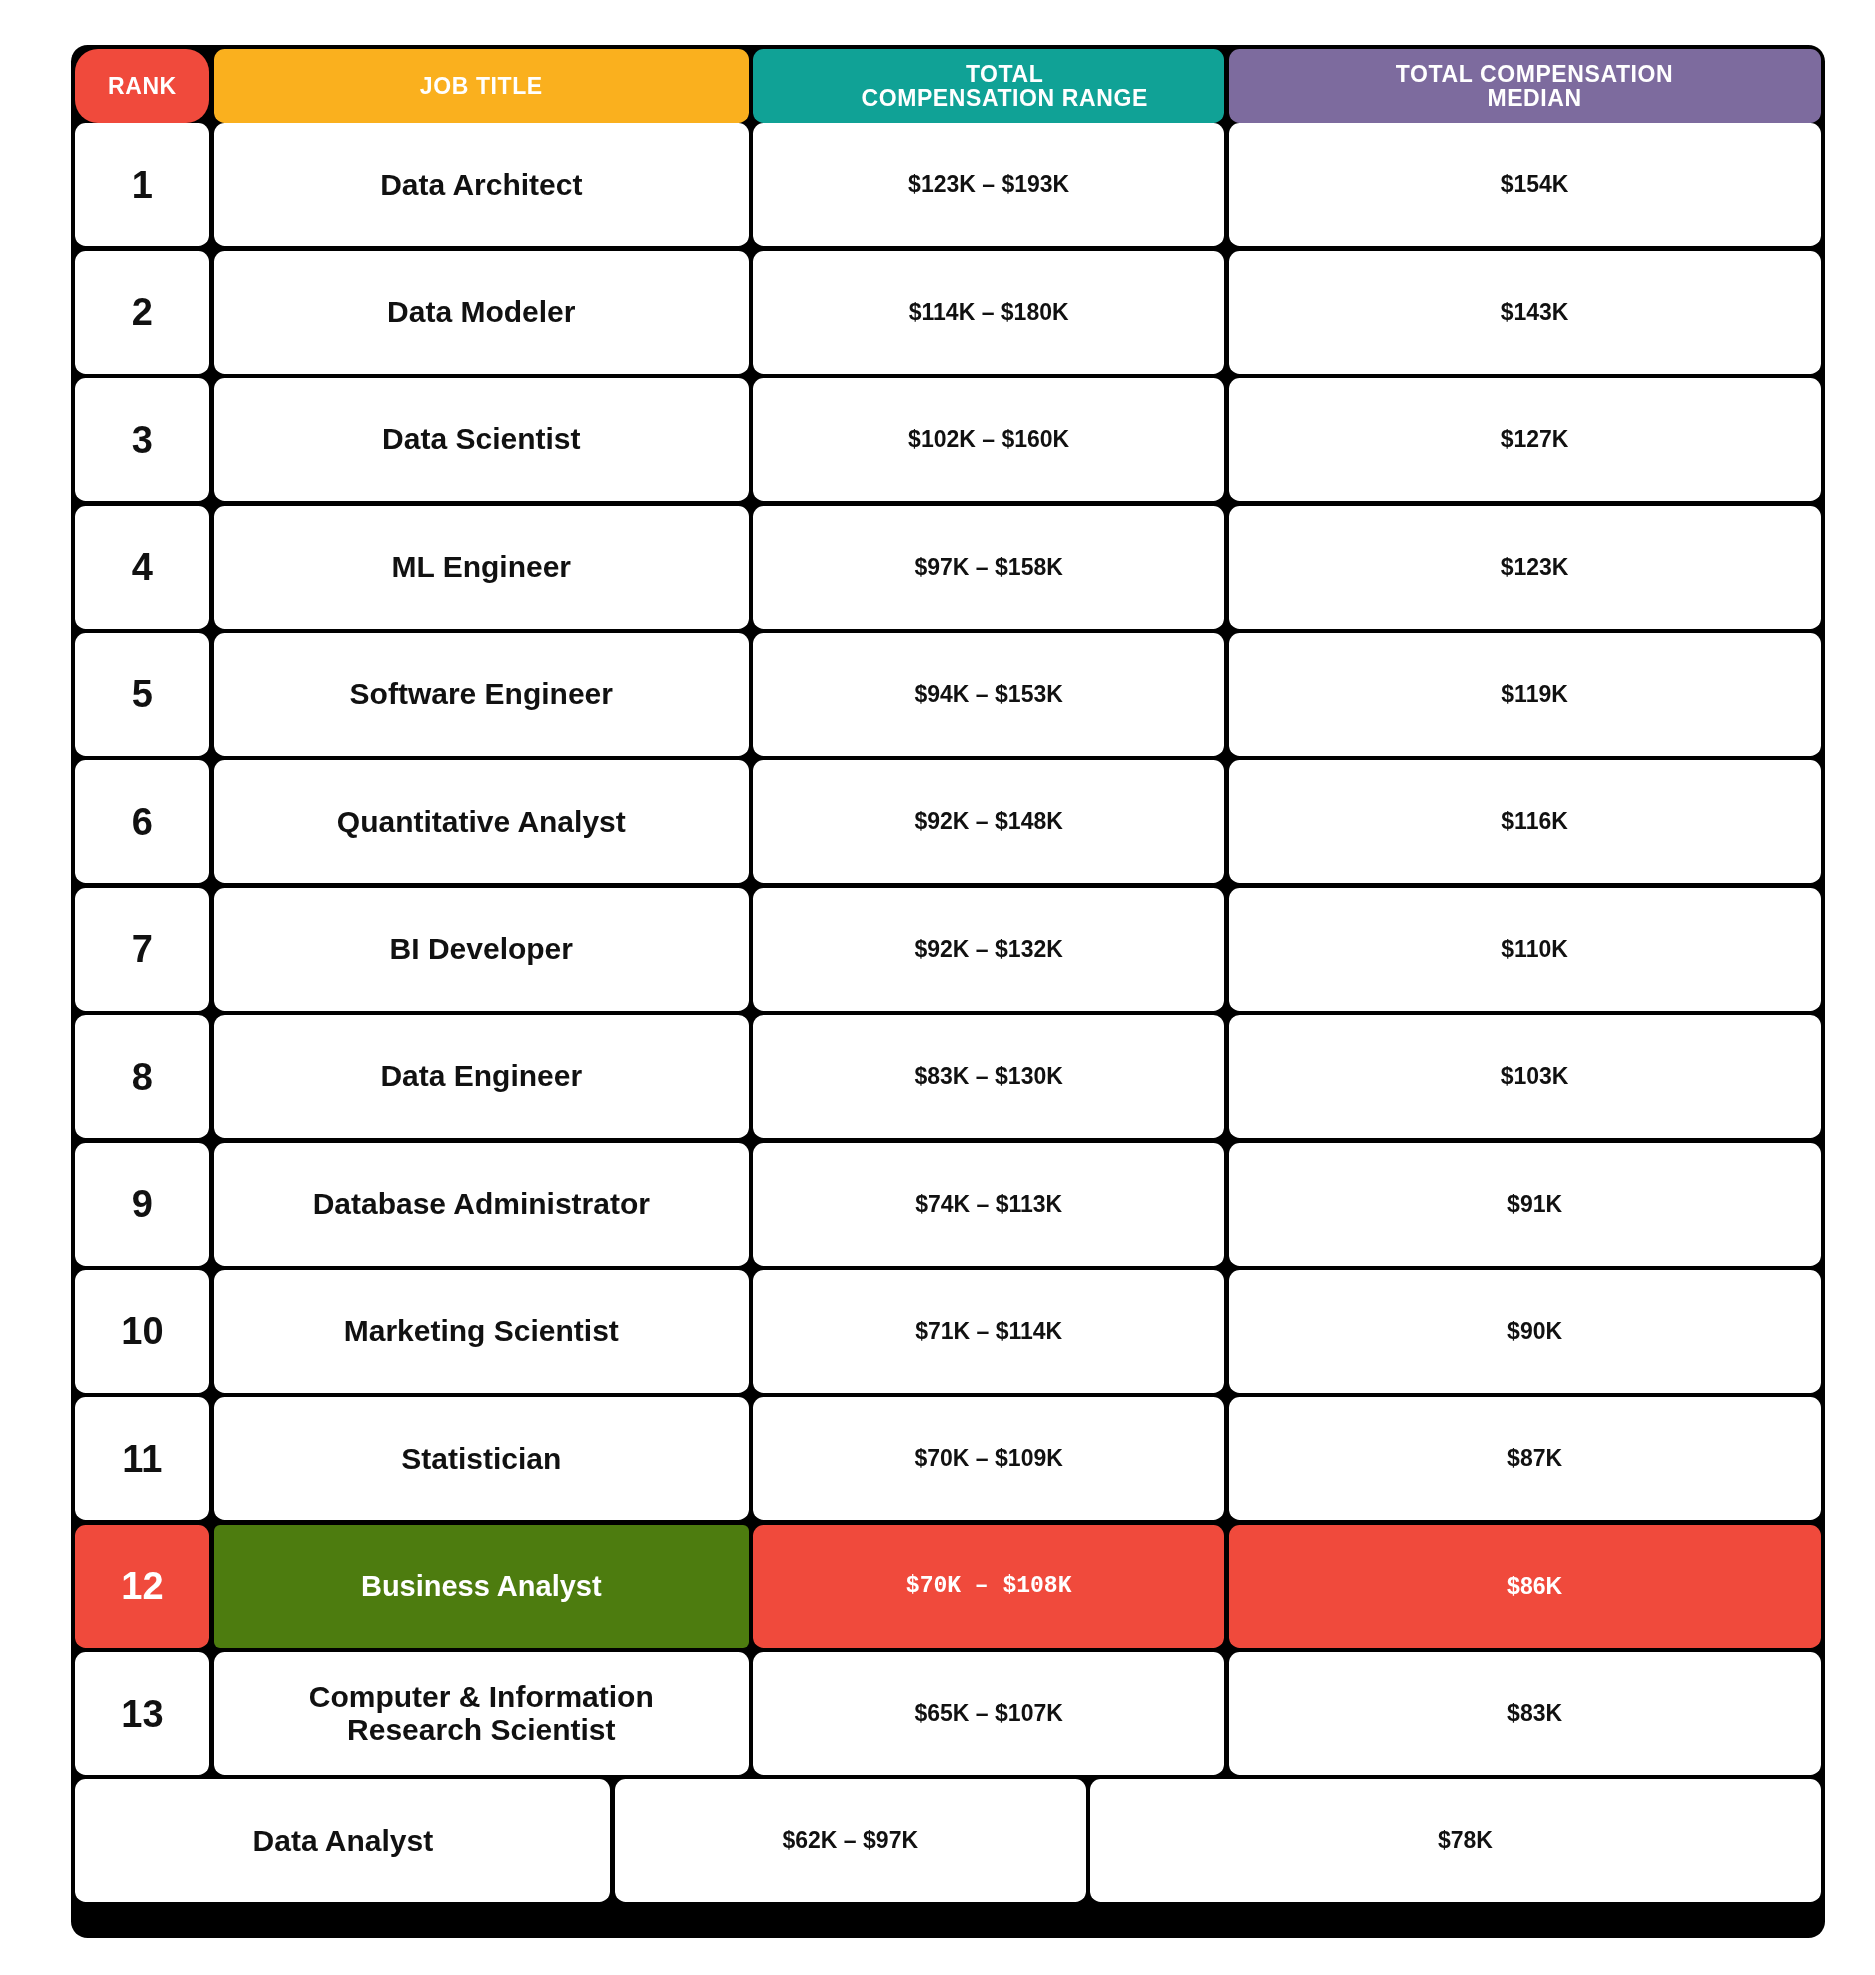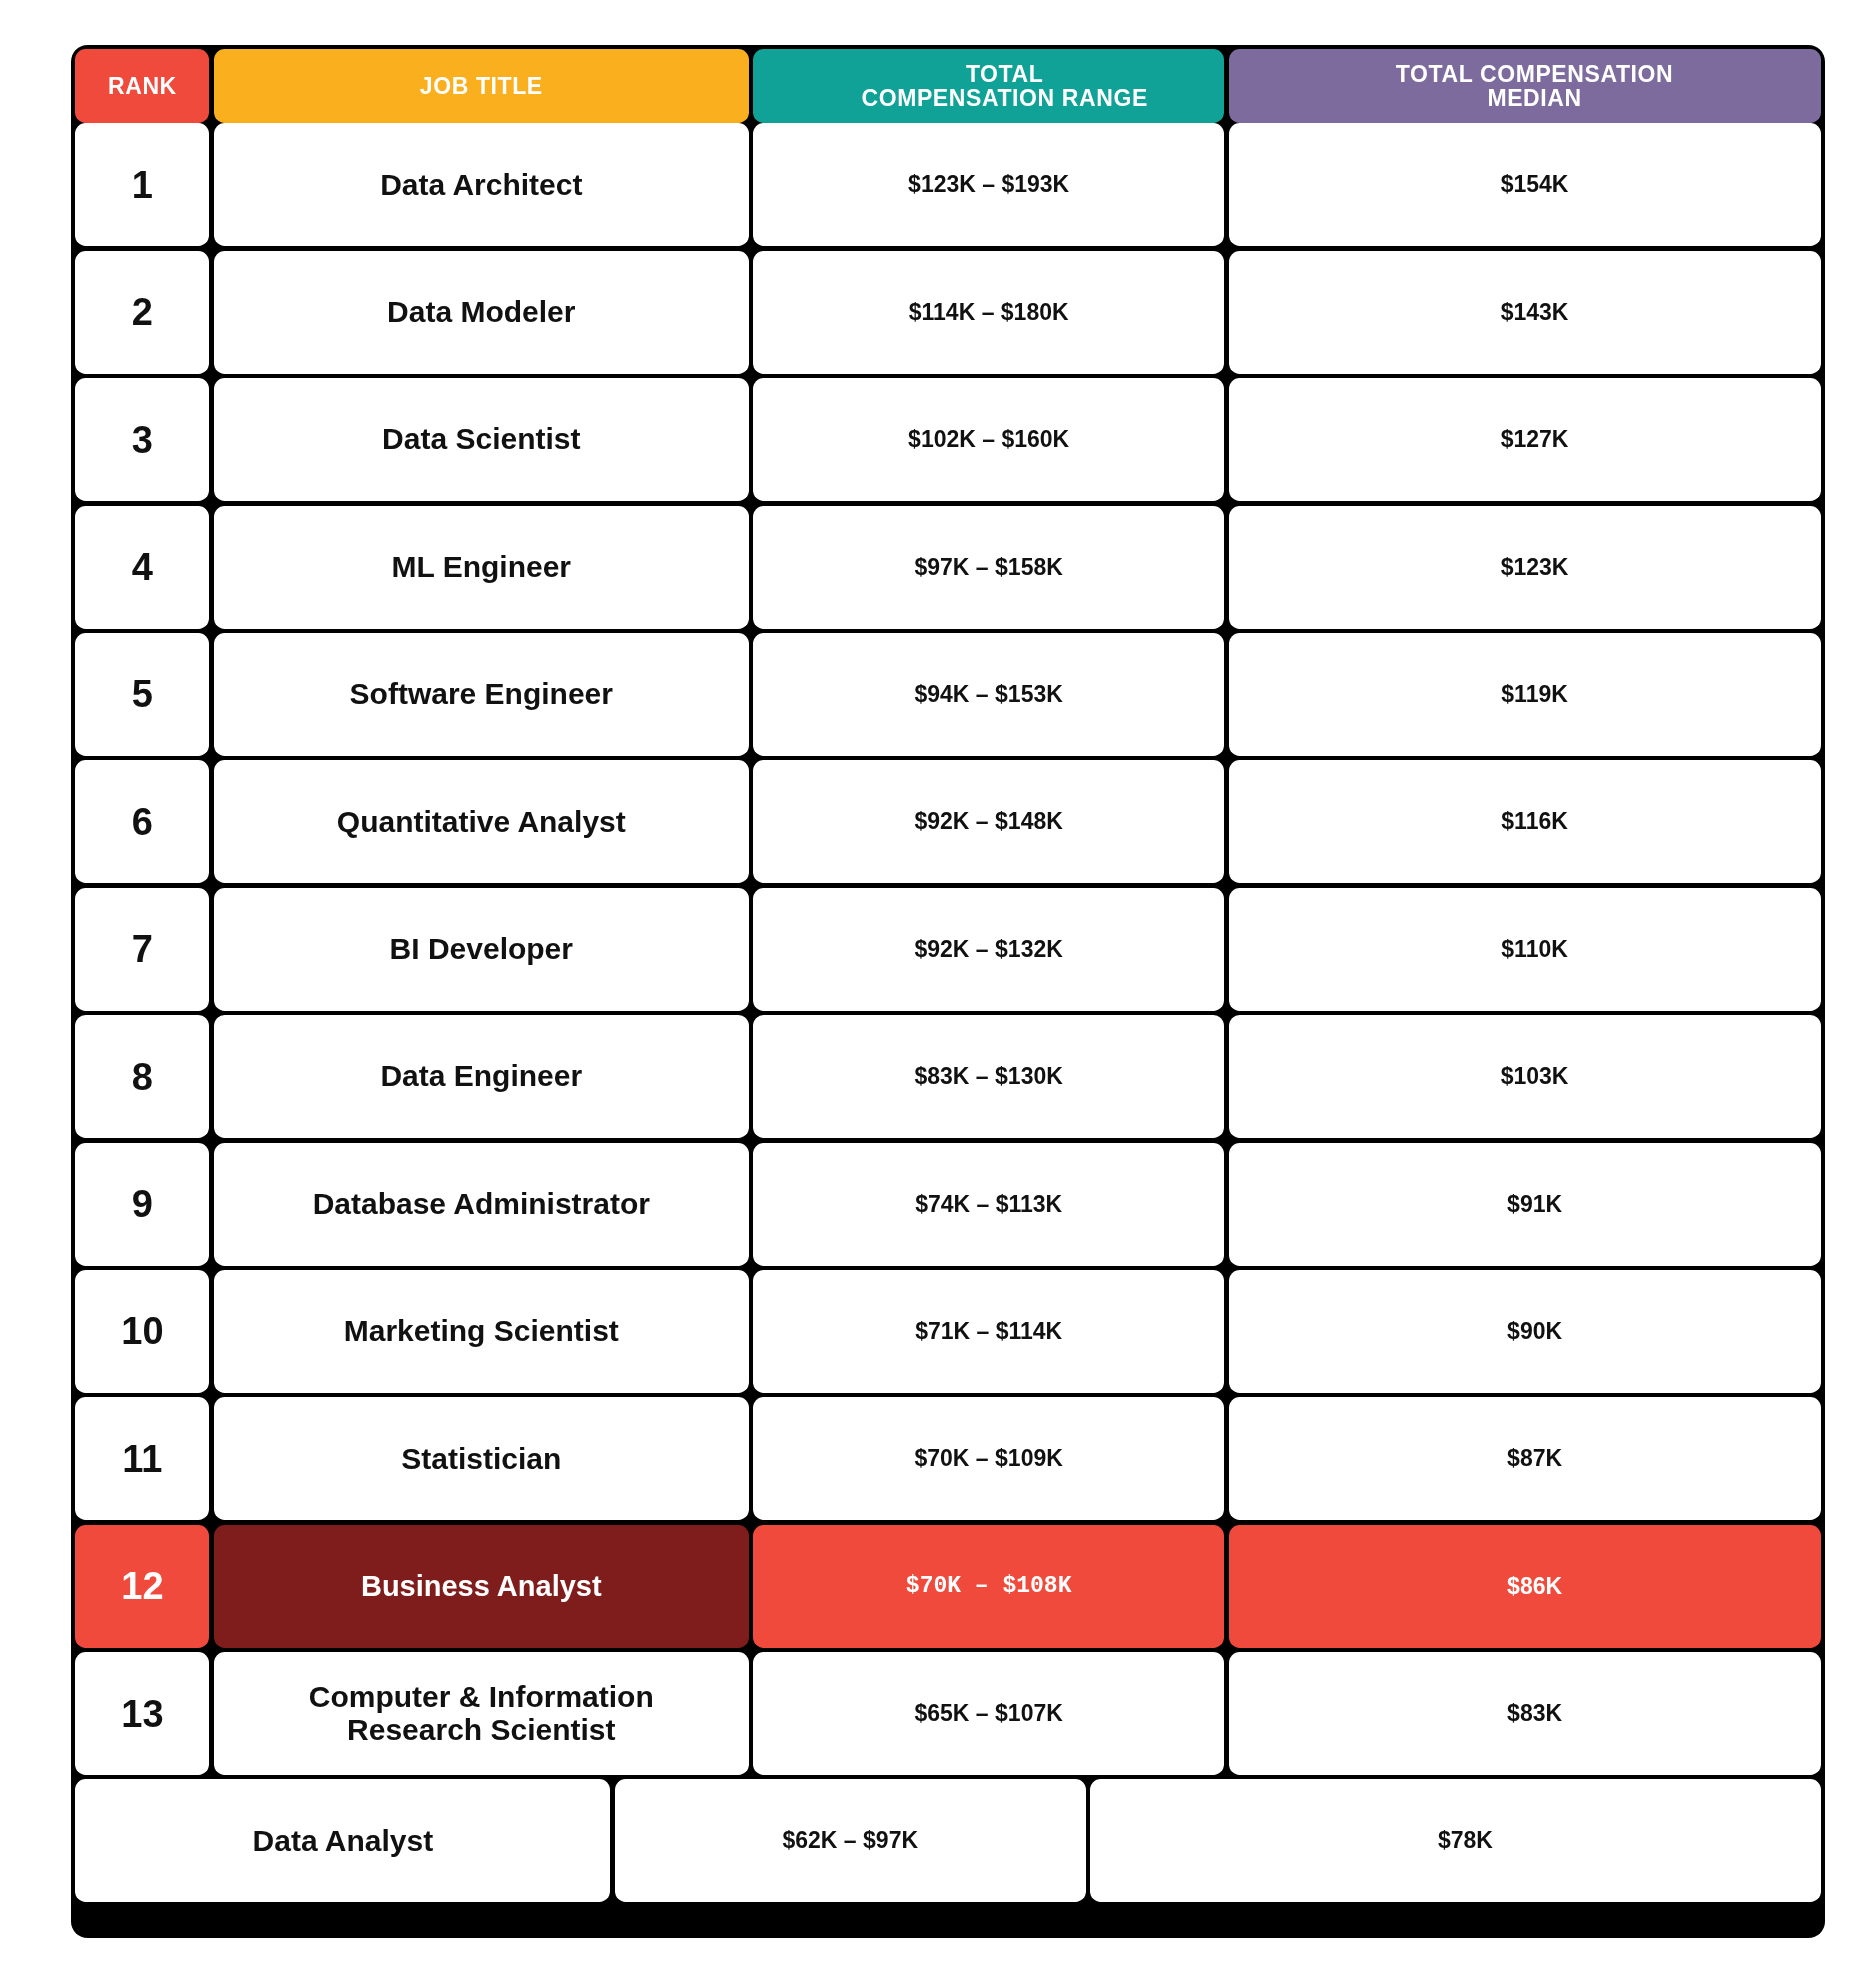--- a/index.html
+++ b/index.html
@@ -71,21 +71,21 @@
 
   .cell + .cell { margin-left: 4.4px; }
 
   
   .col-rank  { flex: 0 0 134px; }
   .col-title { flex: 0 0 535px; }
   .col-range { flex: 0 0 471px; }
   .col-median{ flex: 1 1 auto; padding-left: 20px; }
 
   
-  .hd-rank   { background: #F04A3C; }
+  .hd-rank   { background: #F04A3C; border-radius: 23px; }
   .hd-title  { background: #FAB01E; font-size: 30px; letter-spacing: 1px; }
   .hd-range  { background: #10A296; padding-left: 32px; }
   .hd-median { background: #7D6B9E; }
 
   
   .data-row .rank-val {
     font-size: 38px;
     font-weight: 700;
     line-height: 1;
   }
@@ -272,21 +272,21 @@
         <div class="cell col-range">
           <span class="range-val">$70K – $109K</span>
         </div>
         <div class="cell col-median">
           <span class="median-val">$87K</span>
         </div>
       </div><div class="row data-row highlight">
         <div class="cell col-rank" style="background: rgb(240, 74, 60);">
           <span class="rank-val">12</span>
         </div>
-        <div class="cell col-title" style="background: #7f1d1d;">
+        <div class="cell col-title" style="background: #4d7c0f; border-radius: 6px;">
           <span class="title-val">Business Analyst</span>
         </div>
         <div class="cell col-range" style="background: rgb(240, 74, 60); font-family: Liberation Mono, monospace;">
           <span class="range-val">$70K – $108K</span>
         </div>
         <div class="cell col-median" style="background: rgb(240, 74, 60);">
           <span class="median-val">$86K</span>
         </div>
       </div><div class="row data-row">
         <div class="cell col-rank">

